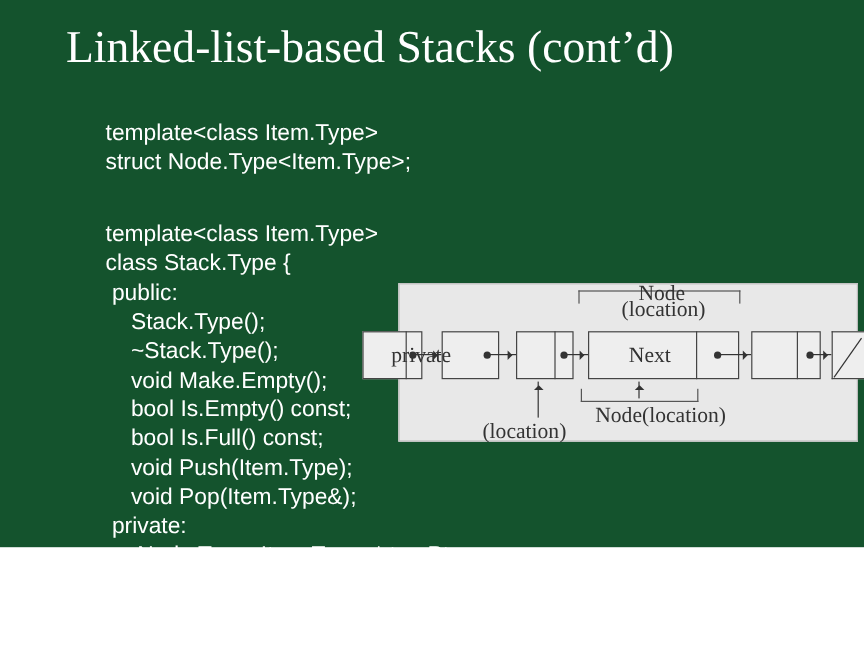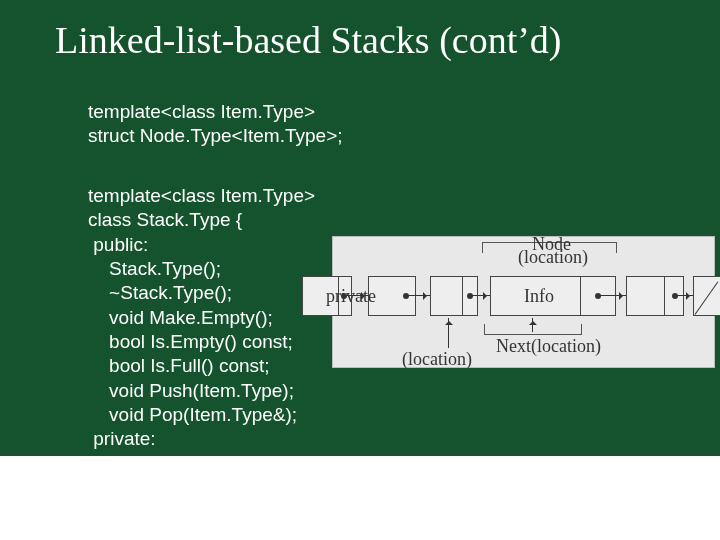--- a/index.html
+++ b/index.html
@@ -167,31 +167,31 @@
     <span class="dot" style="left:74px; top:60px;"></span>
     <div class="arrow" style="left:76px; top:59px; width:22px;"></div>
 
     <div class="box" style="left:98px; top:40px; width:48px; height:40px;"></div>
     <div class="sep" style="left:130px; top:40px; height:40px;"></div>
     <span class="dot" style="left:138px; top:60px;"></span>
     <div class="arrow" style="left:140px; top:59px; width:18px;"></div>
 
     <div class="box" style="left:158px; top:40px; width:126px; height:40px;"></div>
     <div class="sep" style="left:248px; top:40px; height:40px;"></div>
-    <div class="label" style="left:192px; top:50px;">Info</div>
+    <div class="label" style="left:192px; top:50px;">Next</div>
     <span class="dot" style="left:266px; top:60px;"></span>
     <div class="arrow" style="left:268px; top:59px; width:26px;"></div>
 
     <div class="bracket-top"></div>
     <div class="label" style="left:200px; top:-2px;">Node</div>
     <div class="label" style="left:186px; top:11px;">(location)</div>
 
     <div class="bracket-bot"></div>
     <div class="arrowUp" style="left:200px; top:82px; height:14px;"></div>
-    <div class="label" style="left:164px; top:100px;">Next(location)</div>
+    <div class="label" style="left:164px; top:100px;">Node(location)</div>
 
     <div class="arrowUp" style="left:116px; top:82px; height:30px;"></div>
     <div class="label" style="left:70px; top:113px;">(location)</div>
 
     <div class="box" style="left:294px; top:40px; width:58px; height:40px;"></div>
     <div class="sep" style="left:332px; top:40px; height:40px;"></div>
     <span class="dot" style="left:343px; top:60px;"></span>
     <div class="arrow" style="left:345px; top:59px; width:16px;"></div>
 
     <div class="box" style="left:361px; top:40px; width:32px; height:40px; border-right:none;"></div>

